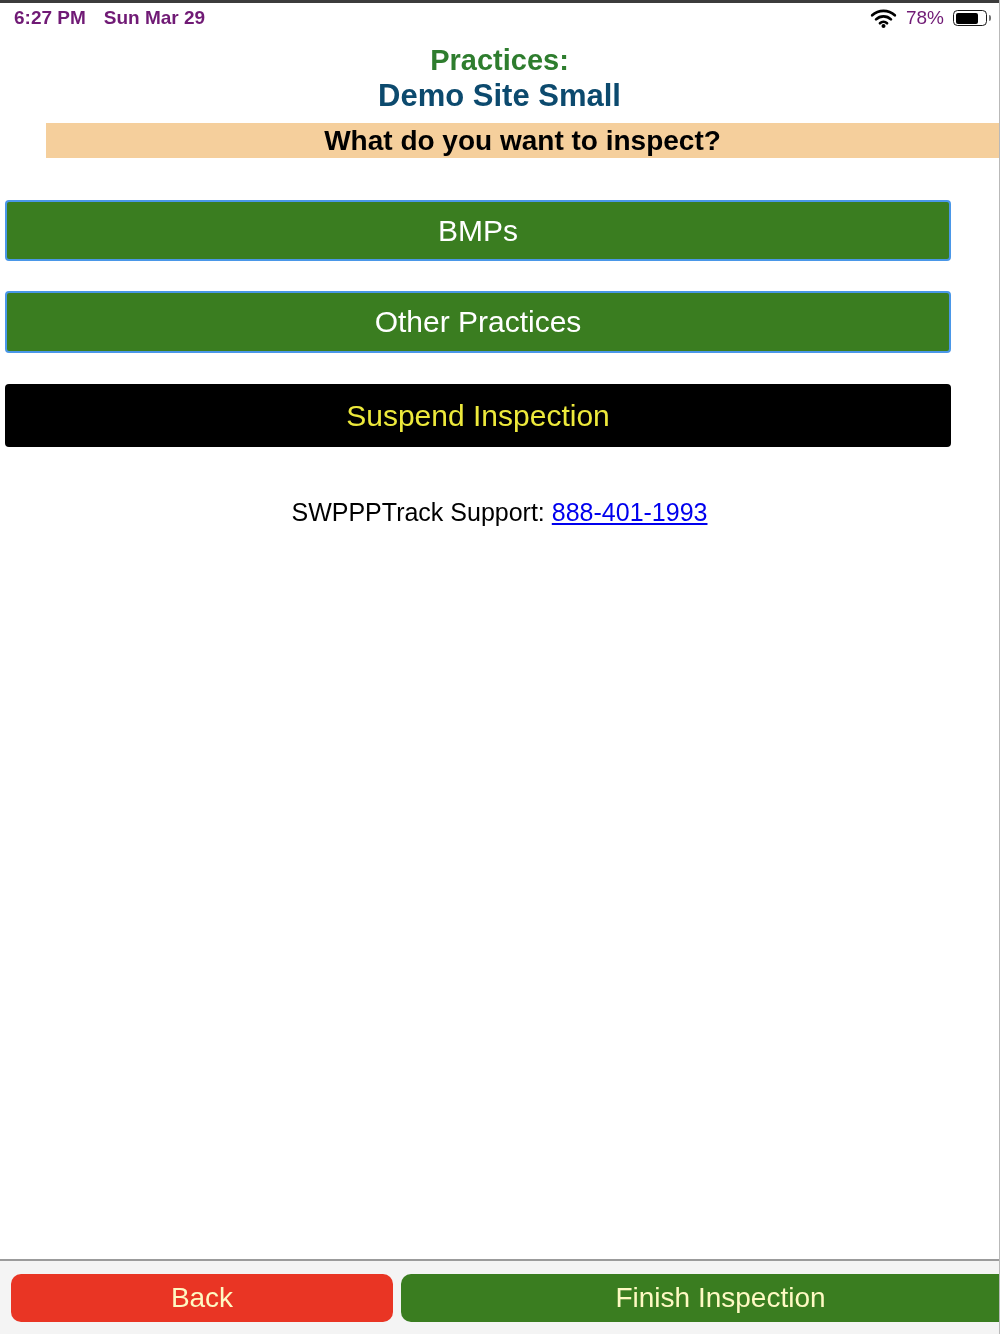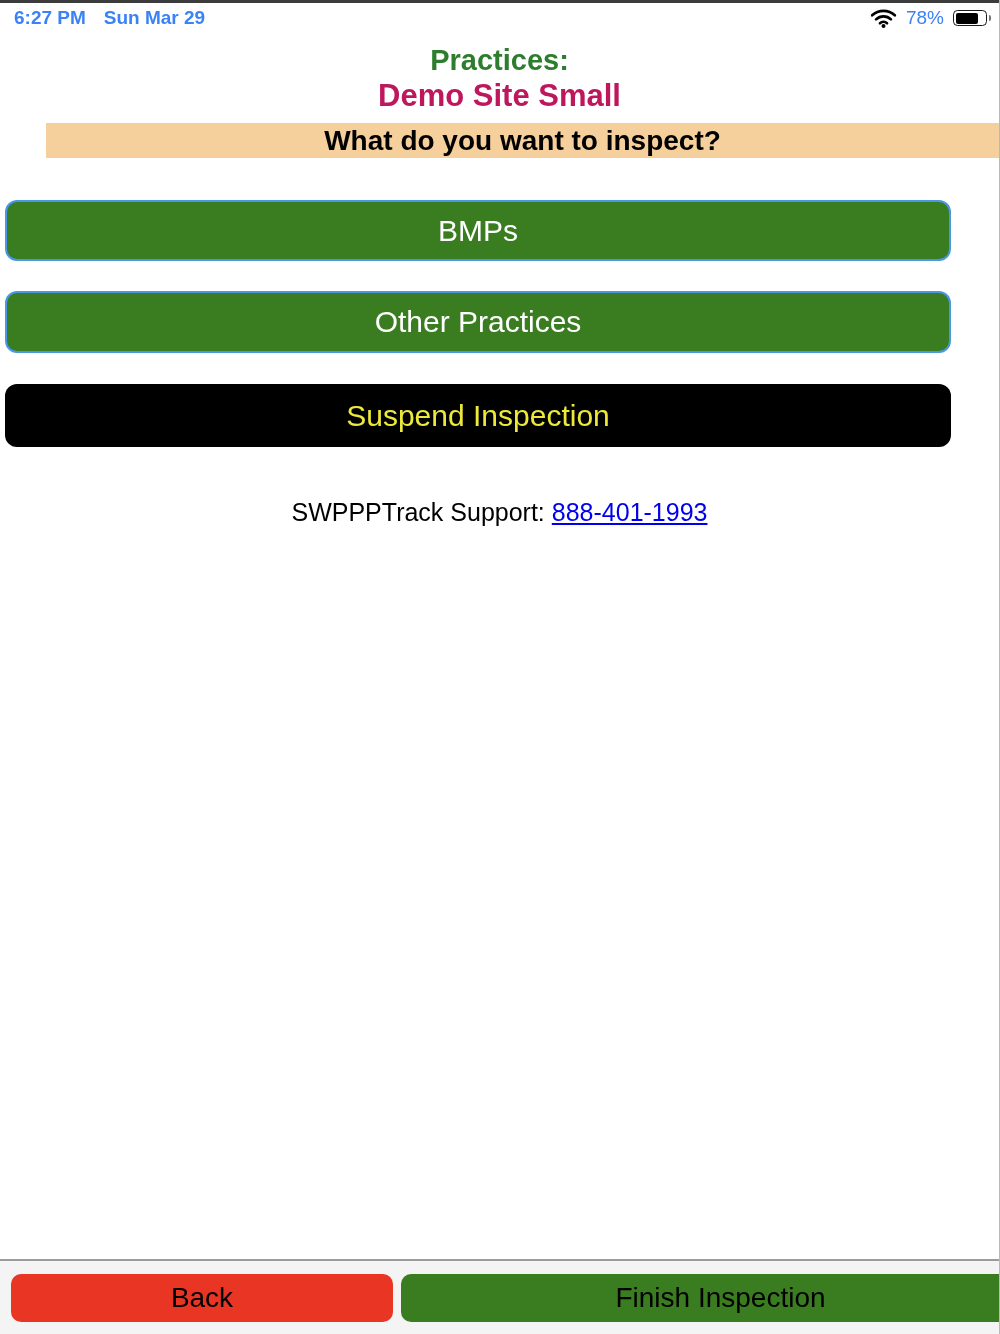--- a/index.html
+++ b/index.html
@@ -24,21 +24,21 @@
 
   
   .status-bar {
     position: absolute;
     top: 3px; left: 0; right: 0;
     height: 30px;
     display: flex;
     align-items: center;
     justify-content: space-between;
     padding: 0 12px 0 14px;
-    color: #3b82f6;
+    color: #701a75;
     font-size: 19px;
     font-weight: 600;
   }
   .status-left { display: flex; gap: 18px; align-items: center; }
   .status-right { display: flex; gap: 9px; align-items: center; }
   .status-right .pct { font-weight: 500; }
 
   .wifi-icon svg { display: block; }
 
   .battery {
@@ -73,21 +73,21 @@
     font-size: 29px;
     font-weight: bold;
     color: #2e7d2e;
   }
   .site-name {
     position: absolute;
     top: 78px; left: 0; right: 0;
     text-align: center;
     font-size: 31px;
     font-weight: bold;
-    color: #be185d;
+    color: #0c4a6e;
   }
   .question-banner {
     position: absolute;
     top: 123px; left: 0; right: 0;
     height: 35px;
     background: #f5cf9c;
     display: flex;
     align-items: center;
     justify-content: center;
     font-size: 28px;
@@ -99,21 +99,21 @@
   
   .action-btn {
     position: absolute;
     left: 5px;
     width: 946px;
     display: flex;
     align-items: center;
     justify-content: center;
     font-family: "Liberation Sans", "DejaVu Sans", sans-serif;
     font-size: 30px;
-    border-radius: 12px;
+    border-radius: 4px;
     cursor: pointer;
   }
   .green-btn {
     background: #3a7d20;
     border: 2px solid #4a97e8;
     color: #ffffff;
   }
   .btn-bmps { top: 200px; height: 61px; }
   .btn-other { top: 291px; height: 62px; }
   .btn-suspend {
@@ -143,21 +143,21 @@
     height: 75px;
     background: #f4f4f4;
     border-top: 2px solid #9b9b9b;
   }
   .footer-btn {
     position: absolute;
     top: 13px;
     height: 48px;
     border: none;
     border-radius: 10px;
-    color: #000000;
+    color: #fef9c3;
     font-family: "Liberation Sans", "DejaVu Sans", sans-serif;
     font-size: 28px;
     display: flex;
     align-items: center;
     justify-content: center;
     cursor: pointer;
   }
   .btn-back { left: 11px; width: 382px; background: #e93524; }
   .btn-finish { left: 401px; width: 639px; background: #3a7d20; text-align: right; }
 </style>

